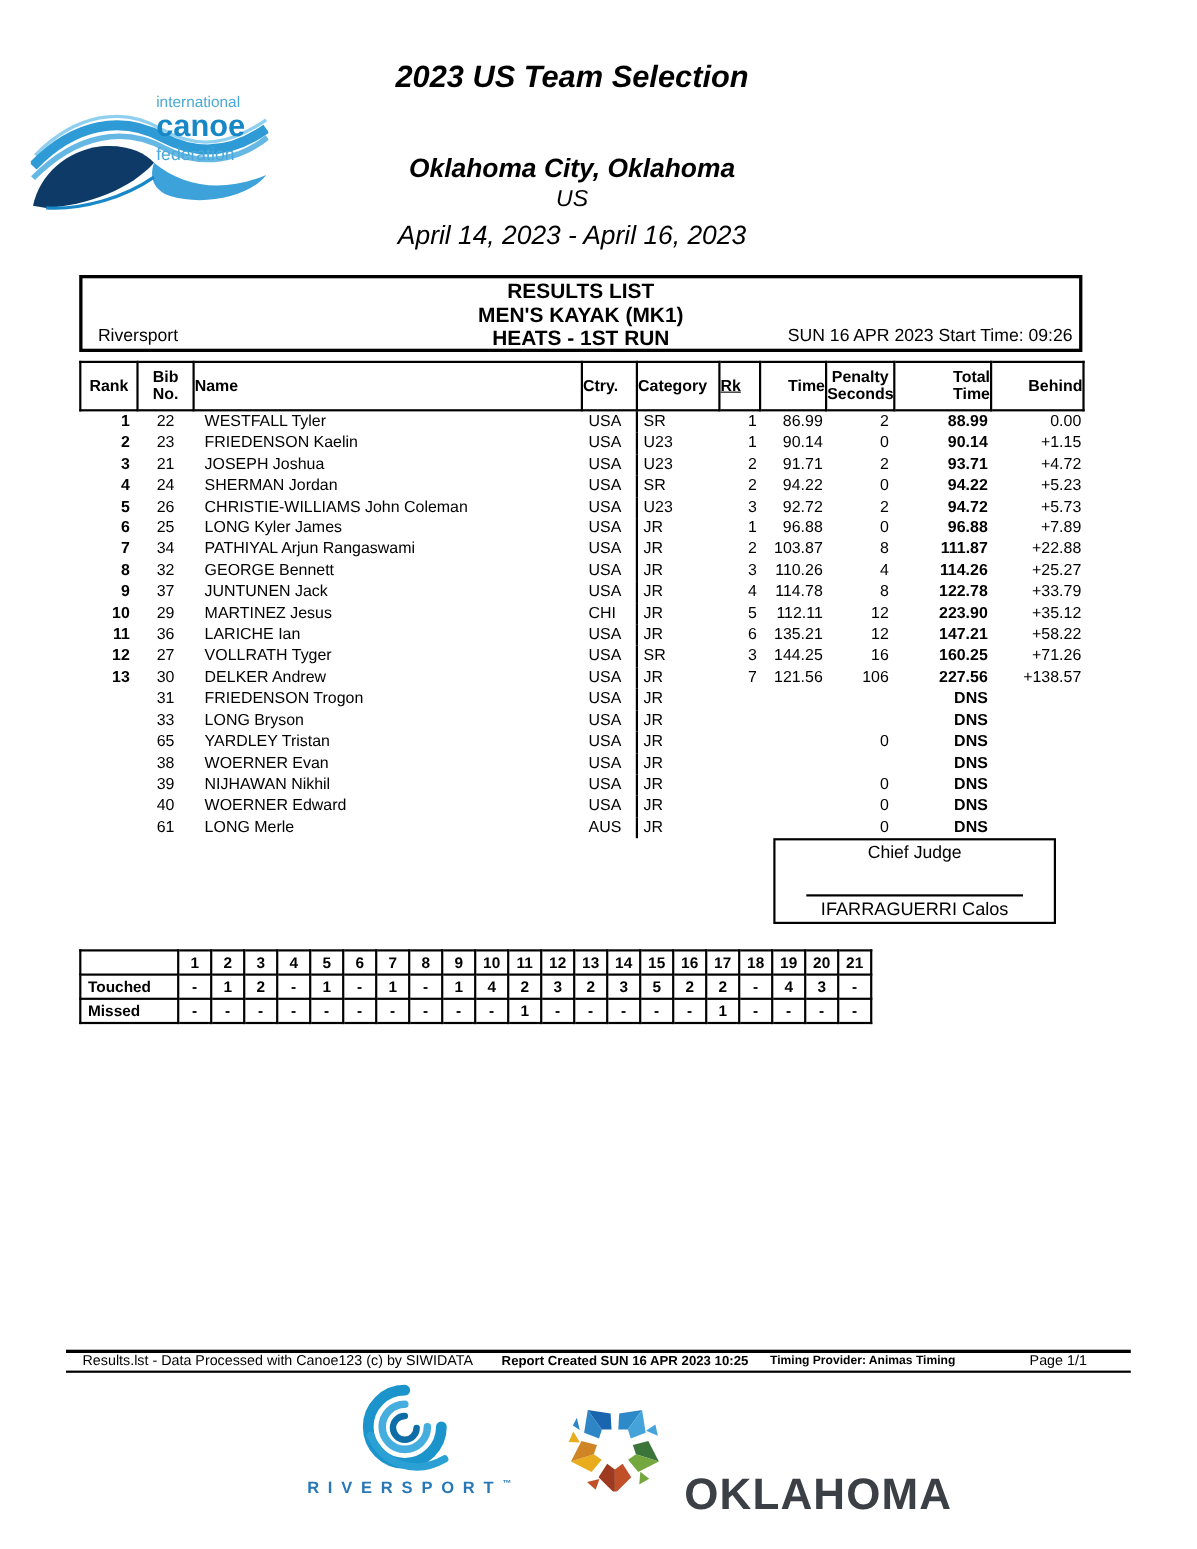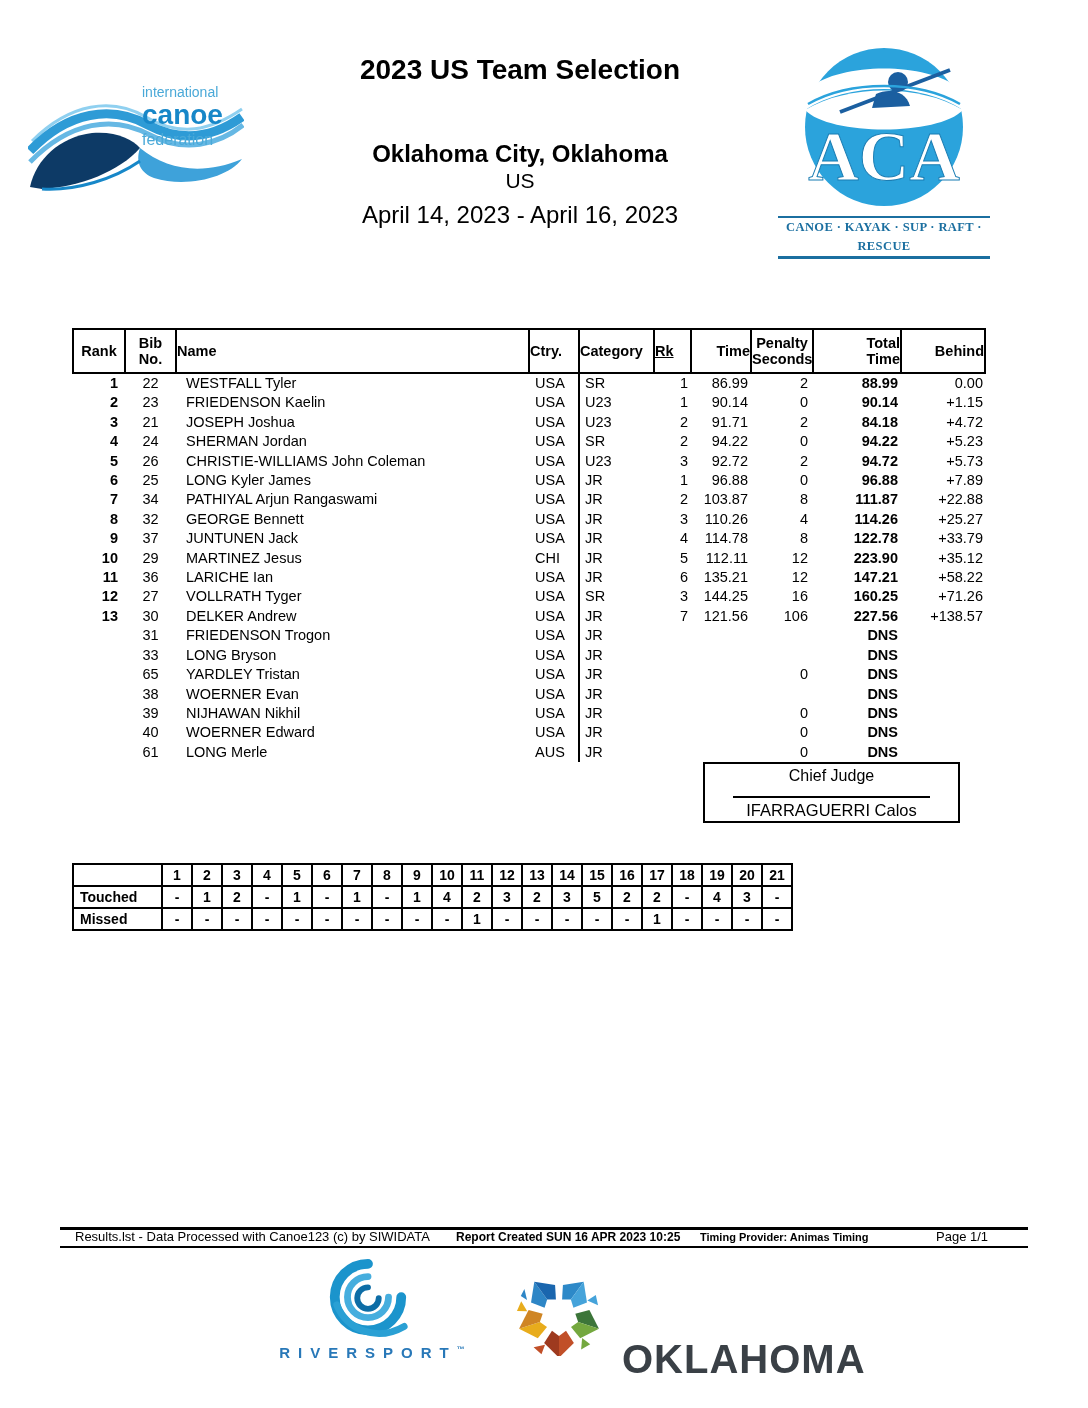--- a/index.html
+++ b/index.html
@@ -1,21 +1,21 @@
 <!DOCTYPE html>
 <html><head>
 <meta charset="utf-8">
 <style>
   html,body{margin:0;padding:0;background:#fff;}
   body{width:1088px;height:1408px;position:relative;font-family:"Liberation Sans",sans-serif;color:#000;}
   .abs{position:absolute;}
   .page{position:absolute;inset:0;background:#fff;overflow:hidden;}
 
   
-  .titleblock{position:absolute;left:0;right:48px;text-align:center;}
+  .titleblock{position:absolute;left:0;right:48px;text-align:center;font-style:italic;}
   .t-title{top:54px;font-size:28px;font-weight:bold;}
   .t-city{top:140px;font-size:24px;font-weight:bold;}
   .t-country{top:169px;font-size:21px;}
   .t-dates{top:201px;font-size:24px;}
 
   .icf-text{fill:#4aa9d8;font-family:"Liberation Sans",sans-serif;}
   .icf-canoe{fill:#1787c8;font-weight:bold;}
 
   .aca-wrap{position:absolute;left:778px;top:44px;width:212px;}
   .aca-tagline{margin-top:2px;border-top:2px solid #1b6fa0;border-bottom:3px solid #1b6fa0;
@@ -50,21 +50,21 @@
   .h2{text-align:left;padding-left:10px;}
   .h3{text-align:left;padding-left:8px;}
   .h4{text-align:left;padding-left:6px;}
   .h5{text-align:left;padding-left:5px;text-decoration:underline;}
   .h6{text-align:right;padding-right:4px;}
   .h7{text-align:center;}
   .h8{text-align:right;padding-right:4px;}
   .h9{text-align:right;padding-right:4px;}
 
   
-  .judge-box{left:703px;top:762px;width:257px;height:61px;border:2.5px solid #000;box-sizing:border-box;}
+  .judge-box{left:703px;top:762px;width:257px;height:78px;border:2.5px solid #000;box-sizing:border-box;}
   .judge-label{position:absolute;top:3px;left:0;right:0;text-align:center;font-size:16px;}
   .judge-line{position:absolute;left:28px;right:28px;bottom:23px;border-top:2px solid #000;}
   .judge-name{position:absolute;bottom:1px;left:0;right:0;text-align:center;font-size:16.5px;}
 
   
   .gates{position:absolute;left:72px;top:863px;}
   .gates th,.gates td{border:2px solid #000;height:20px;font-size:14px;font-weight:bold;
     text-align:center;padding:0;line-height:18px;}
   .gates .glabel{text-align:left;padding-left:6px;width:81px;margin-top:45px;}
   .gates .gcol{width:28px;}
@@ -98,34 +98,28 @@
     <text x="114" y="22" font-size="14" class="icf-text">international</text>
     <text x="114" y="49" font-size="28" class="icf-text icf-canoe">canoe</text>
     <text x="114" y="70" font-size="16" class="icf-text">federation</text>
   </svg>
 
   <div class="abs titleblock t-title">2023 US Team Selection</div>
   <div class="abs titleblock t-country">US</div>
   <div class="abs titleblock t-city">Oklahoma City, Oklahoma</div>
   <div class="abs titleblock t-dates">April 14, 2023 - April 16, 2023</div>
 
-  <div class="aca-wrap">
-    <svg width="212" height="166" viewBox="0 0 212 166">
-      <circle cx="106" cy="83" r="79" fill="#2ba3dc"></circle>
-      <path d="M27,66 C70,38 142,38 185,66 C186,60 184,50 180,44 C150,18 62,18 32,44 C28,50 26,60 27,66 Z" fill="#ffffff"></path>
-      <path d="M27,66 C70,40 142,40 185,66 C160,92 52,92 27,66 Z" fill="#ffffff"></path>
-      <circle cx="120" cy="38" r="10" fill="#1b5fa0"></circle>
-      <path d="M98,50 C110,44 128,46 132,62 L94,64 Z" fill="#1b5fa0"></path>
-      <path d="M62,68 L172,26" stroke="#1b5fa0" stroke-width="4" fill="none"></path>
-      <path d="M30,60 C72,36 140,36 182,60" stroke="#2ba3dc" stroke-width="2.5" fill="none"></path>
-      <text x="106" y="136" text-anchor="middle" font-size="70" font-weight="bold" font-family="Liberation Serif, serif" fill="#ffffff" stroke="#1b7db3" stroke-width="1">ACA</text>
-    </svg>
-    <div class="aca-tagline">CANOE · KAYAK · SUP · RAFT · RESCUE</div>
+
+  <div class="abs rl-box">
+    <div class="rl-line rl-1">RESULTS LIST</div>
+    <div class="rl-line rl-2">MEN'S KAYAK (MK1)</div>
+    <div class="rl-line rl-3">HEATS - 1ST RUN</div>
+    <div class="rl-venue">Riversport</div>
+    <div class="rl-start">SUN 16 APR 2023 Start Time: 09:26</div>
   </div>
-
 
   <table class="results">
     <colgroup>
       <col style="width:52px">
         <col style="width:51px">
         <col style="width:353px">
         <col style="width:50px">
       <col style="width:75px">
         <col style="width:37px">
         <col style="width:60px">
@@ -177,21 +171,21 @@
         </tr>
         <tr>
           <td>3</td>
           <td>21</td>
           <td>JOSEPH Joshua</td>
           <td>USA</td>
           <td>U23</td>
           <td>2</td>
           <td>91.71</td>
           <td>2</td>
-          <td>84.18</td>
+          <td>93.71</td>
           <td>+4.72</td>
         </tr>
         <tr>
           <td>4</td>
           <td>24</td>
           <td>SHERMAN Jordan</td>
           <td>USA</td>
           <td>SR</td>
           <td>2</td>
           <td>94.22</td>

